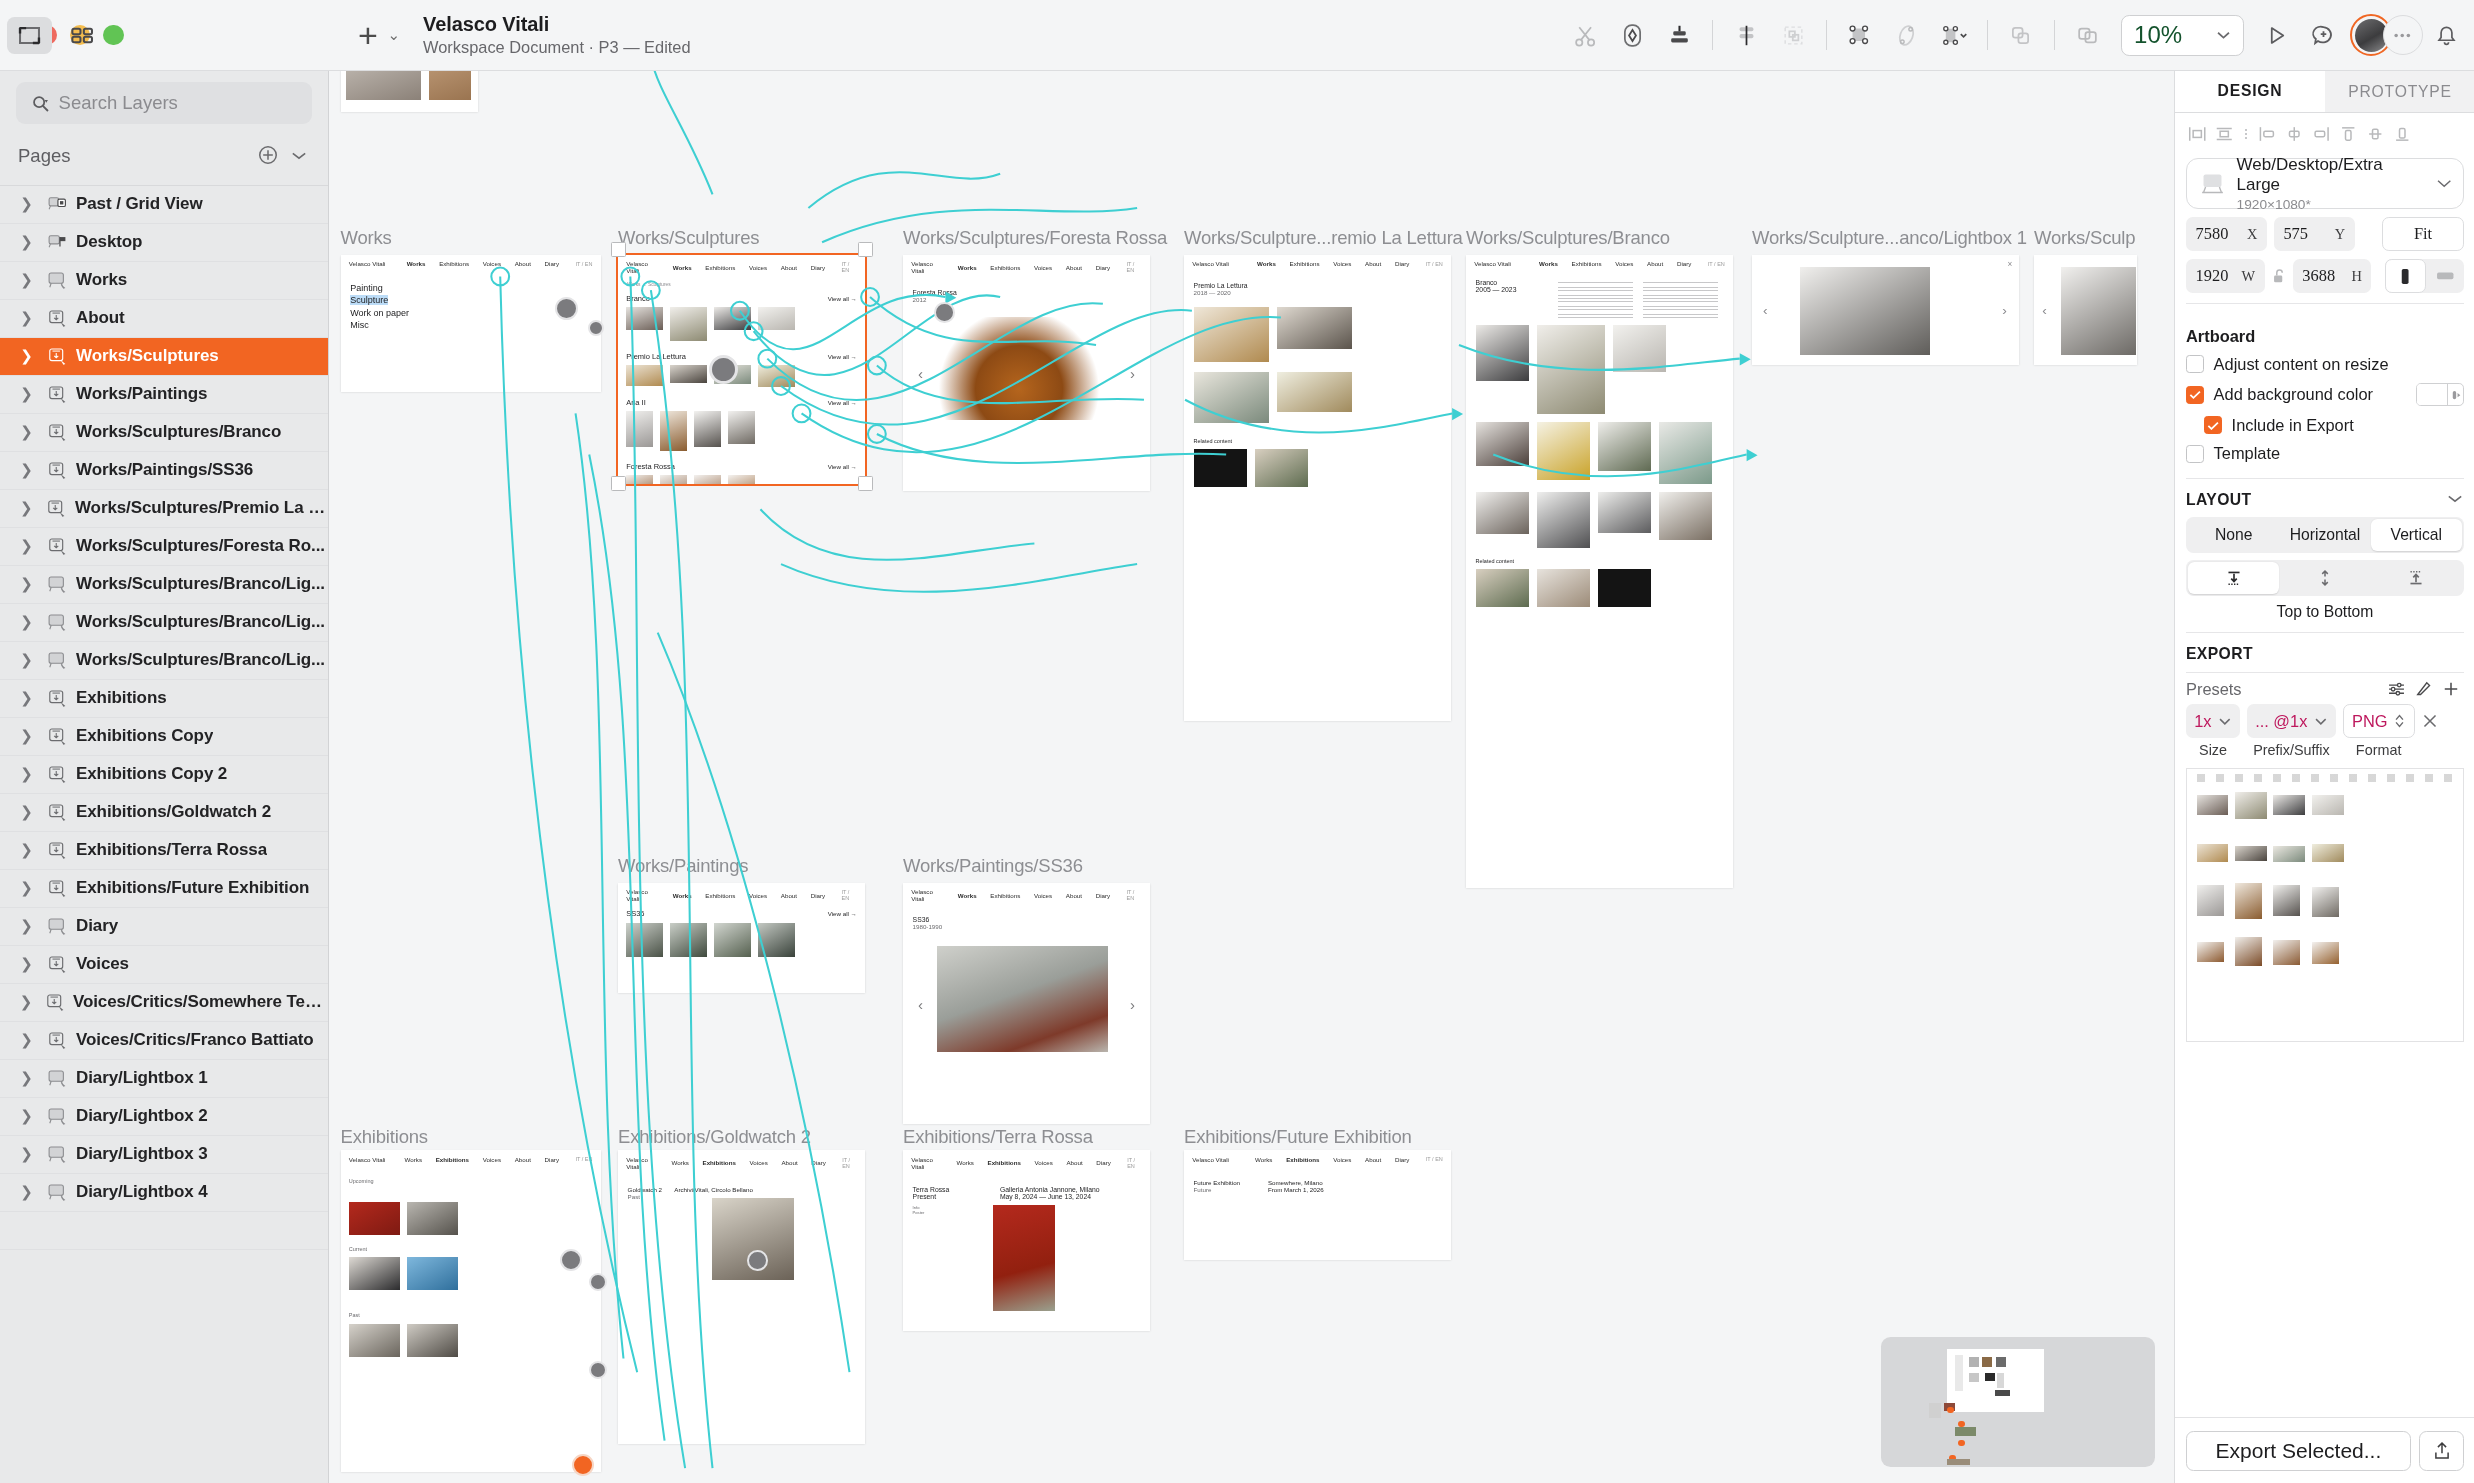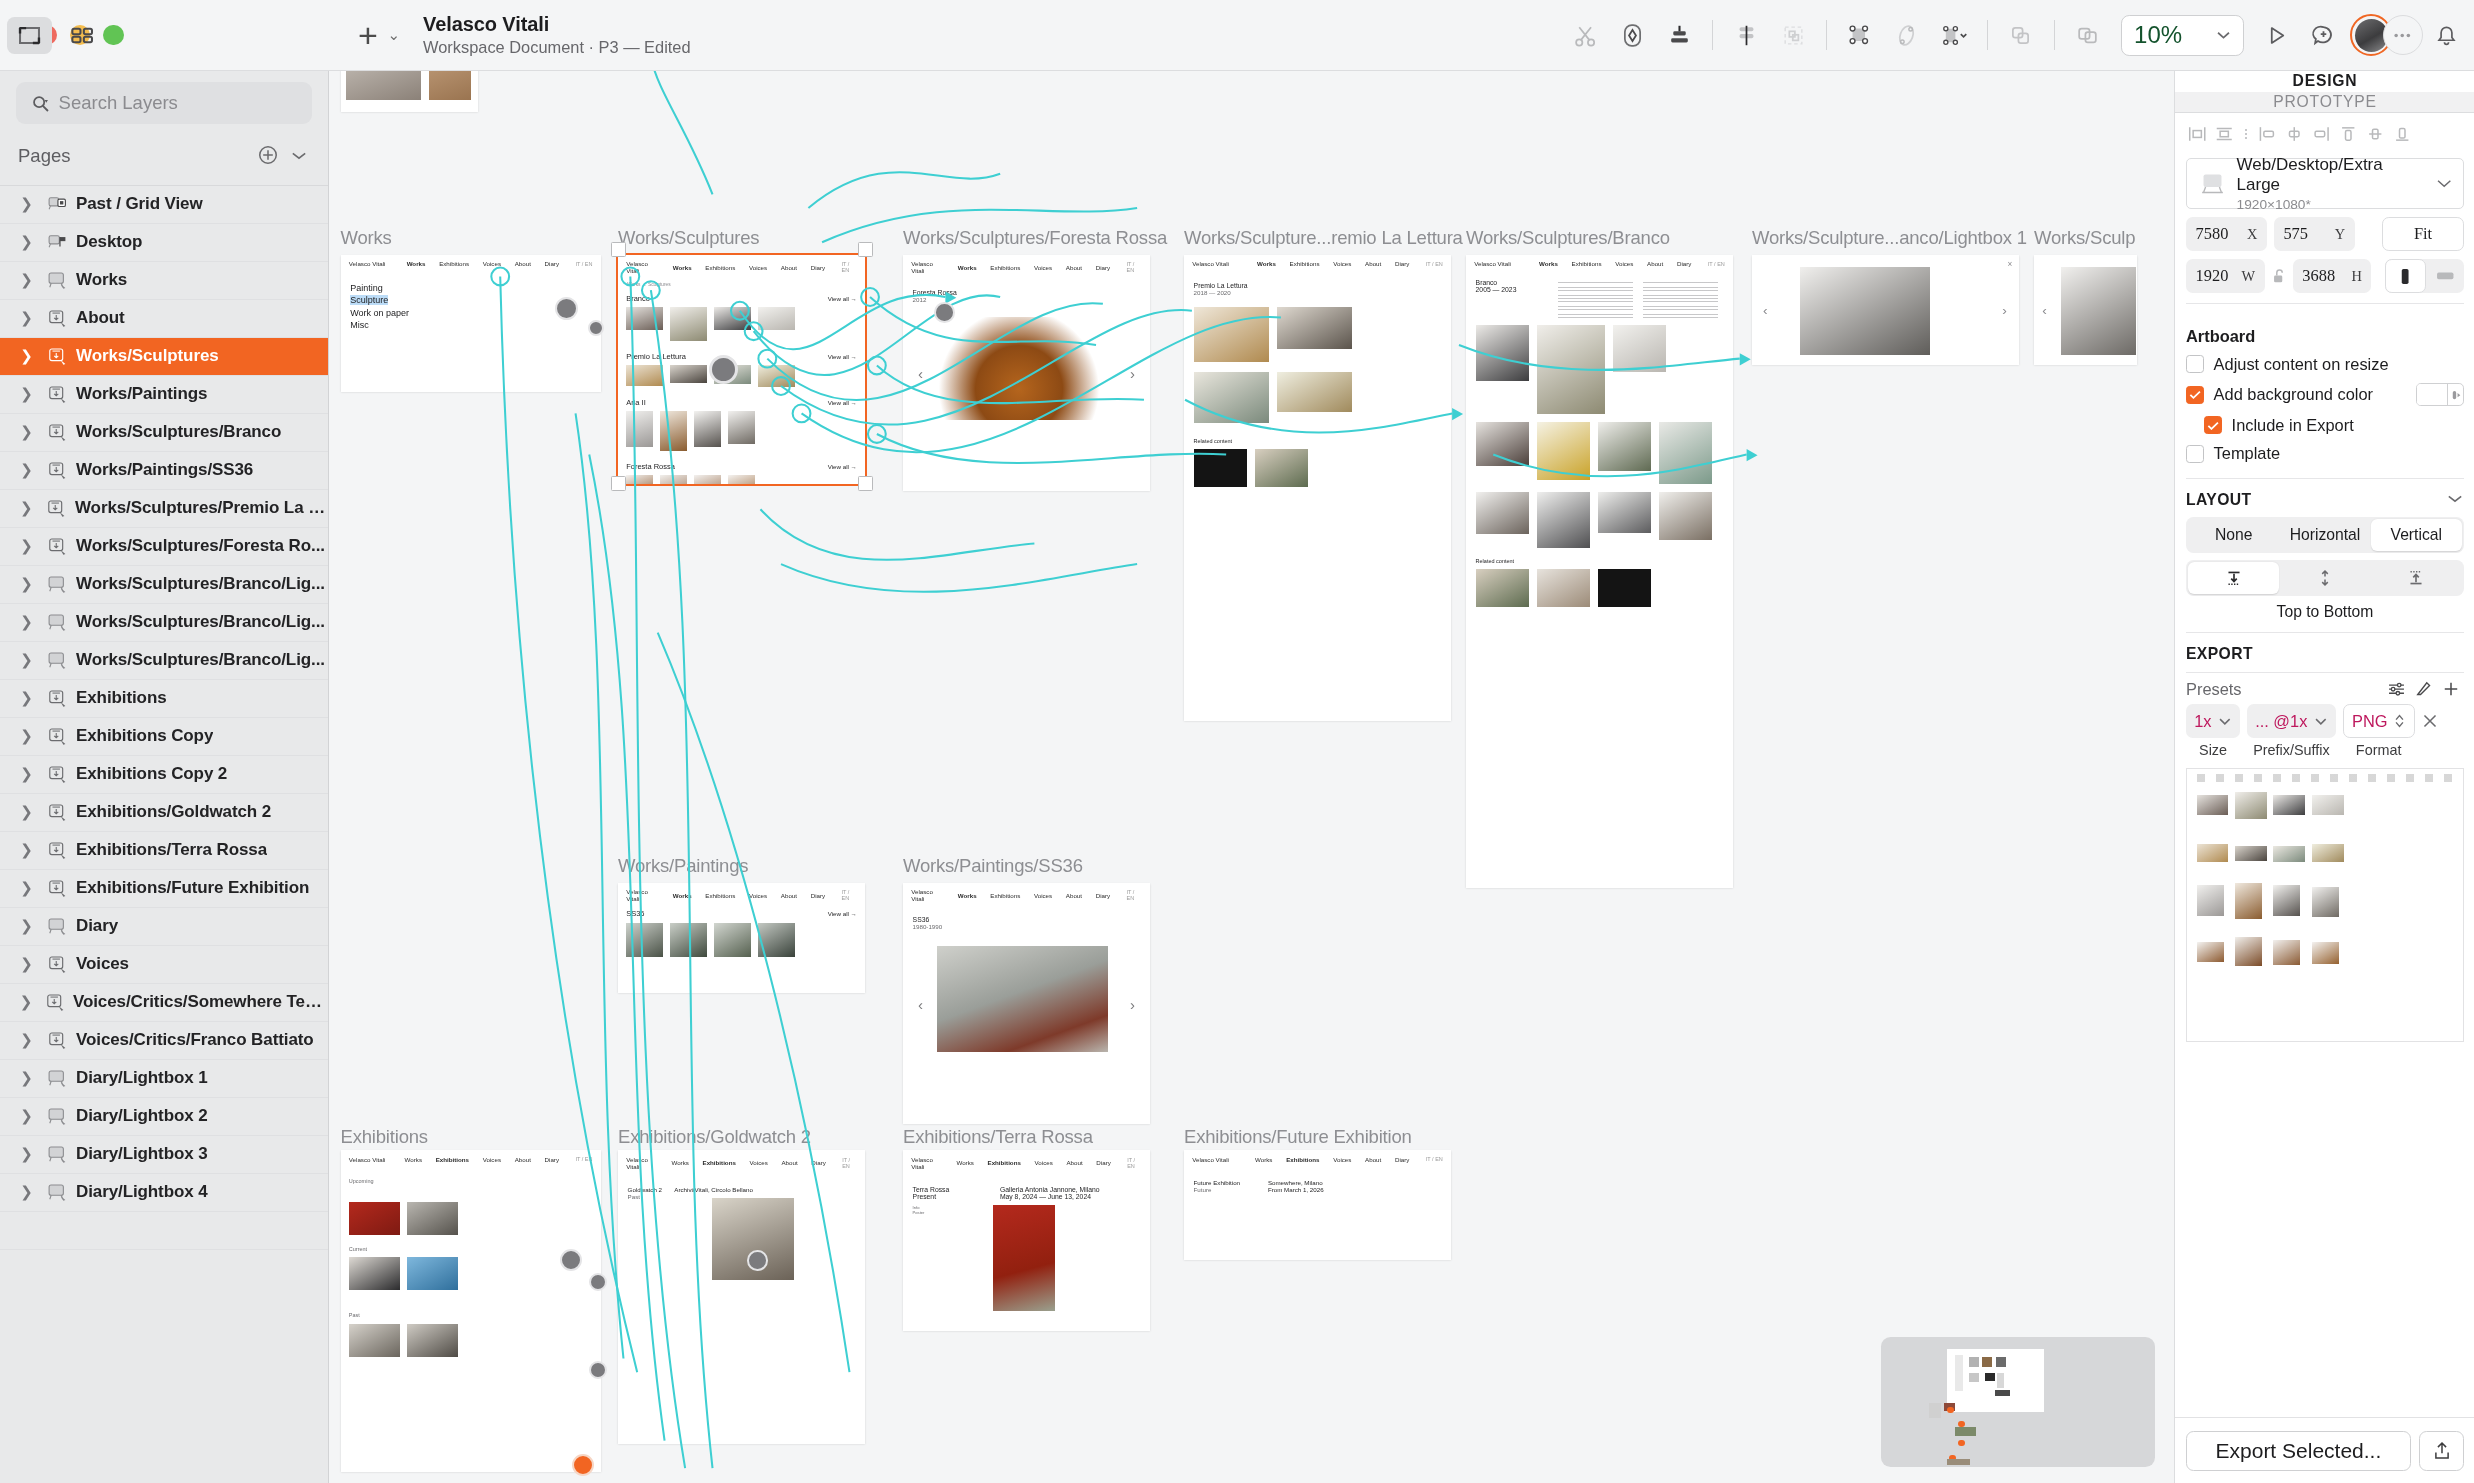--- a/index.html
+++ b/index.html
@@ -97,31 +97,31 @@
   
   .handle { position:absolute; width:15px; height:15px; background:#fff;
      border:1.4px solid #b9babc; border-radius:1.4px; }
 
   
   .links { position:absolute; inset:0; pointer-events:none; }
 
   
   .inspector { width:301px; flex:0 0 301px; background:#fff; border-left:0.7px solid #dcdddf;
      display:flex; flex-direction:column; }
-  .insp-tabs { height:42px; display:flex; border-bottom:0.7px solid #dcdddf;flex-direction:column; }
+  .insp-tabs { height:42px; display:flex; border-bottom:0.7px solid #dcdddf; }
   .insp-tab { flex:1; display:flex; align-items:center; justify-content:center; font-size:15.7px;
      letter-spacing:0.8px; color:#8b8b8f; background:#f1f1f2; }
   .insp-tab.active { background:#fff; color:#1d1d1f; font-weight:bold; border-bottom:1.4px solid #fff; }
 
   .align-row { display:flex; align-items:center; padding:9.6px 11px; gap:4.1px; }
   .align-row .ai { width:23px; height:23px; display:flex; align-items:center; justify-content:center; }
   .align-dots { width:11px; display:flex; flex-direction:column; align-items:center; gap:2.1px; }
   .align-dots i { width:2.1px;height:2.1px;border-radius:50%;background:#b5b6b8;display:block; }
 
-  .preset { margin:2.7px 11px 0 11px; height:51px; border:0.7px solid #dcdddf; border-radius:5px;
+  .preset { margin:2.7px 11px 0 11px; height:51px; border:0.7px solid #dcdddf; border-radius:12px;
      display:flex; align-items:center; padding:0 11px; gap:9.6px; }
   .preset .pt1 { font-size:17px; color:#1d1d1f; }
   .preset .pt2 { font-size:13.7px; color:#8b8b8f; margin-top:1.4px; }
 
   .xy-row { display:flex; align-items:center; gap:6.8px; padding:8.2px 11px 0 11px;font-family:Liberation Serif, serif; }
   .field { background:#efeff0; border-radius:6.8px; height:34px; display:flex; align-items:center;
      padding:0 9.6px; width:81px; }
   .field .fv { font-size:16.4px; color:#1d1d1f; flex:1; }
   .field .fk { font-size:14.4px; color:#3c3c3e; }
   .fitbtn { width:82px; height:34px; border:0.7px solid #dcdddf; border-radius:6.8px;

